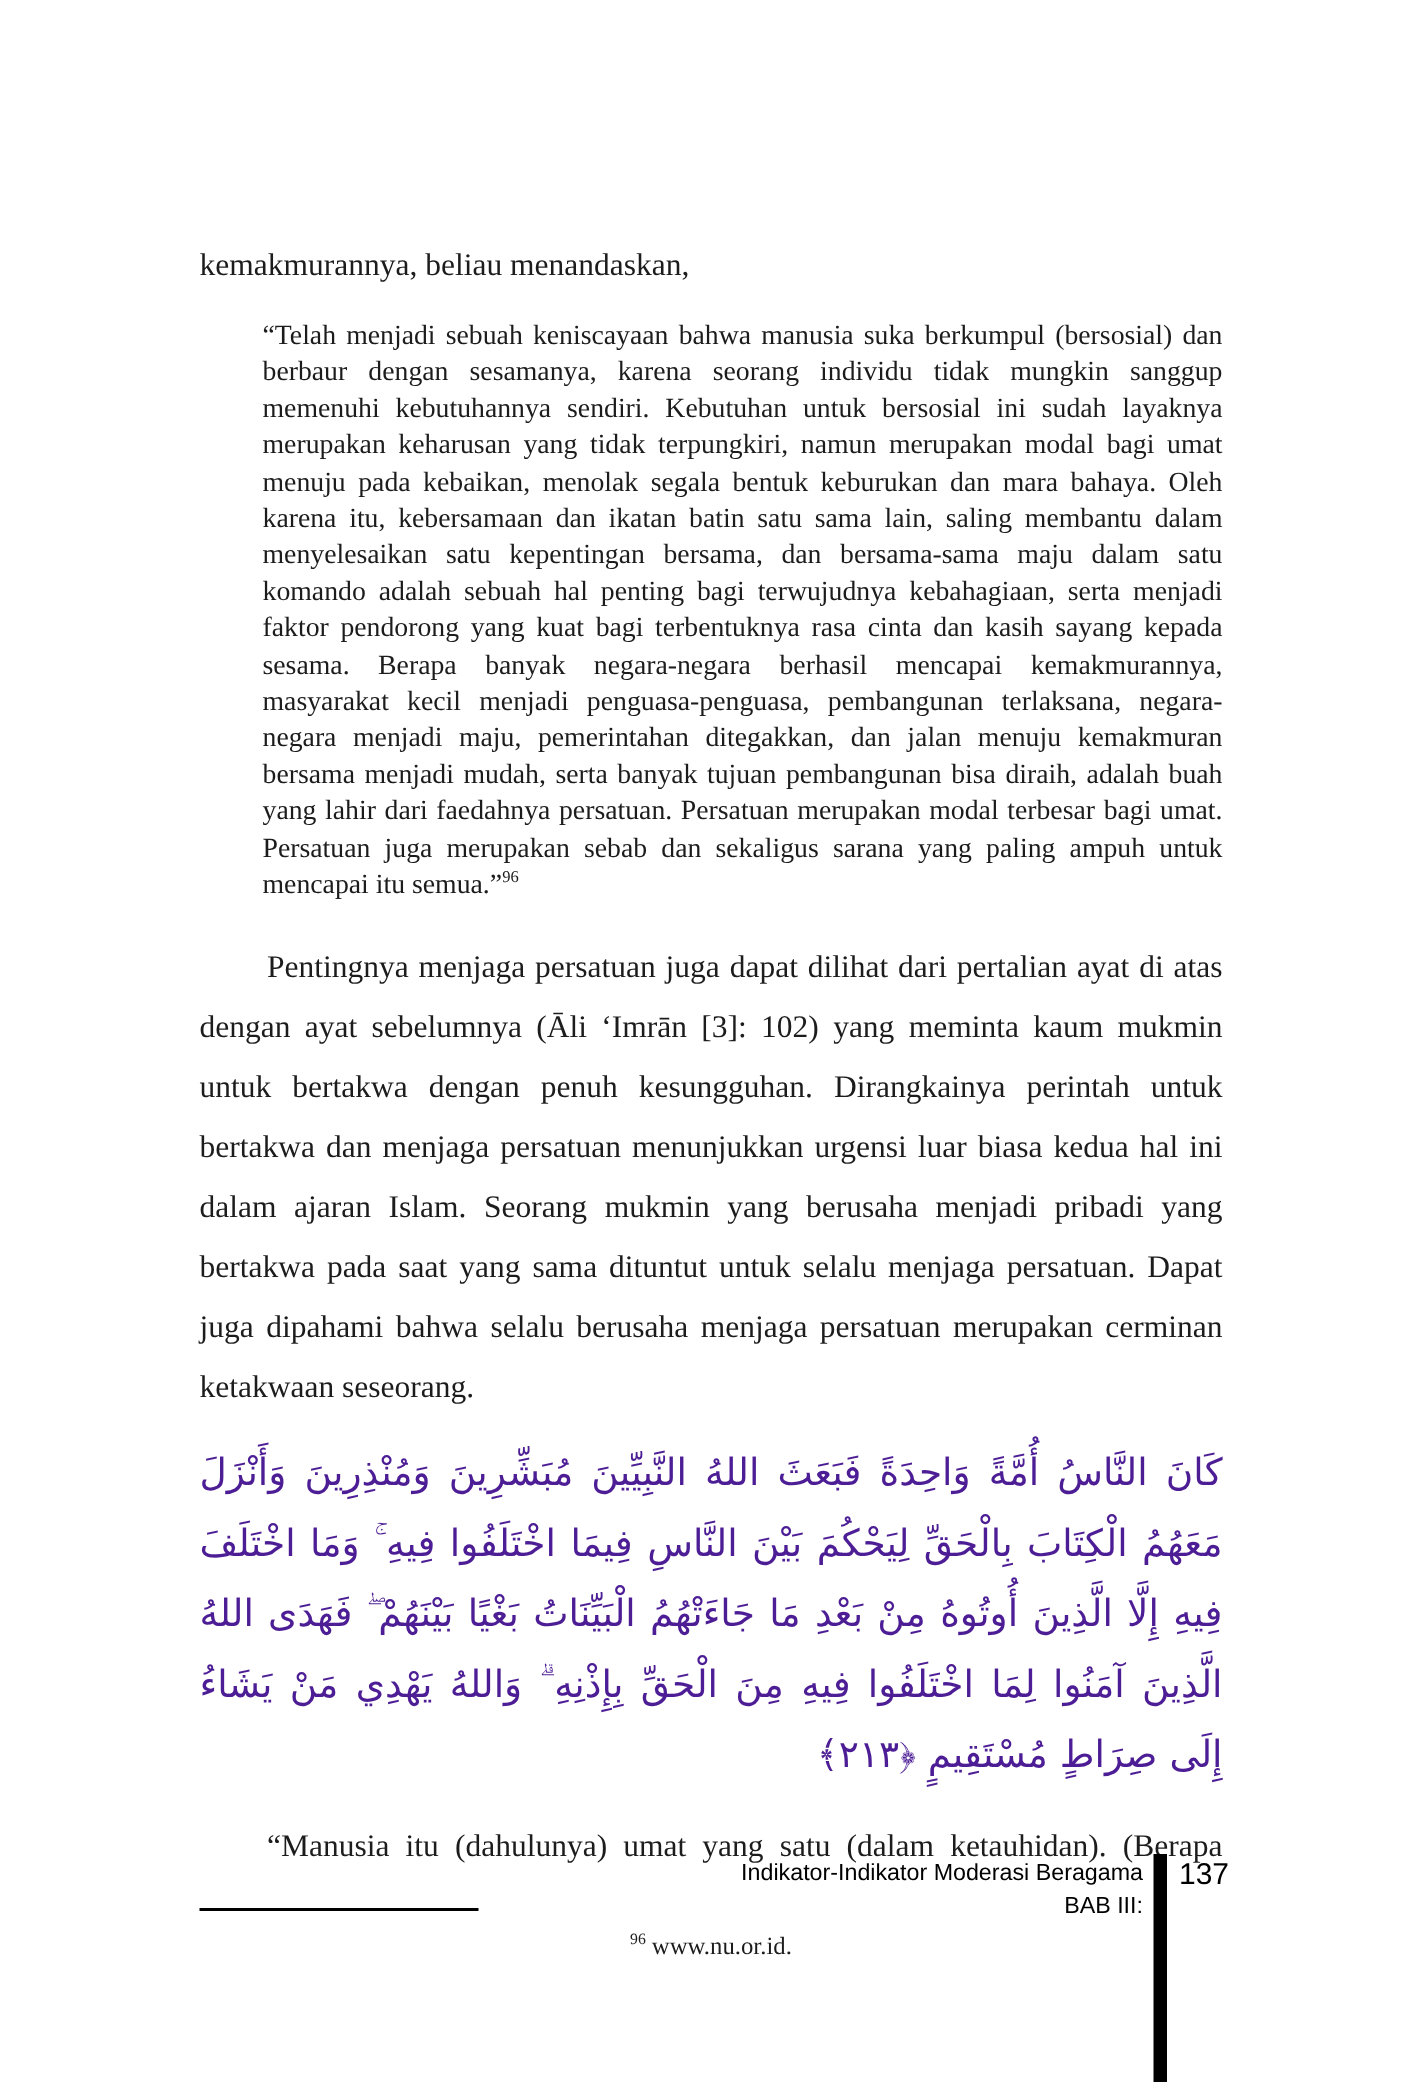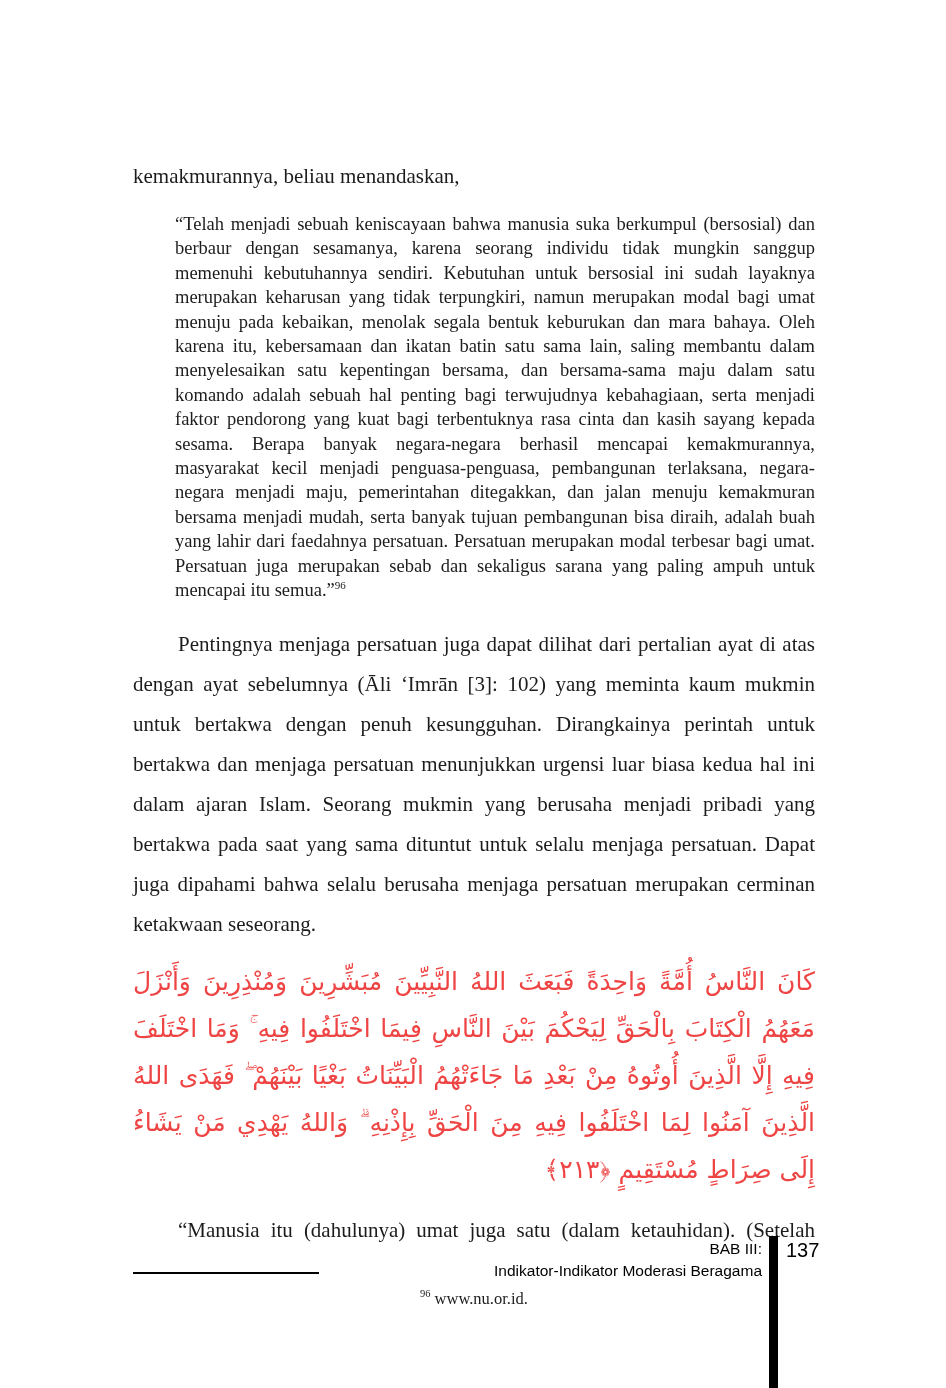--- a/index.html
+++ b/index.html
@@ -46,21 +46,21 @@
     padding-top: 0;
   }
   .arabic {
     direction: rtl;
     unicode-bidi: embed;
     margin-top: 14px;
     font-size: 25px;
     line-height: 47px;
     text-align: justify;
     font-family: "DejaVu Sans", sans-serif;
-    color: #ef4444;
+    color: #4c1d95;
   }
   .translation {
     margin-top: 22px;
     font-size: 21px;
     line-height: 30px;
     text-indent: 45px;
     text-align: justify;
     text-align-last: justify;
   }
   .footnote-rule {
@@ -116,30 +116,30 @@
 
     <p class="lead-in">kemakmurannya, beliau menandaskan,</p>
 
     <div class="block-quote"><span>“Telah menjadi sebuah keniscayaan bahwa manusia suka berkumpul (bersosial) dan berbaur dengan sesamanya, karena seorang individu tidak mungkin sanggup memenuhi kebutuhannya sendiri. Kebutuhan untuk bersosial ini sudah layaknya merupakan keharusan yang tidak terpungkiri, namun merupakan modal bagi umat menuju pada kebaikan, menolak segala bentuk keburukan dan mara bahaya. Oleh karena itu, kebersamaan dan ikatan batin satu sama lain, saling membantu dalam menyelesaikan satu kepentingan bersama, dan bersama-sama maju dalam satu komando adalah sebuah hal penting bagi terwujudnya kebahagiaan, serta menjadi faktor pendorong yang kuat bagi terbentuknya rasa cinta dan kasih sayang kepada sesama. Berapa banyak negara-negara berhasil mencapai kemakmurannya, masyarakat kecil menjadi penguasa-penguasa, pembangunan terlaksana, negara-negara menjadi maju, pemerintahan ditegakkan, dan jalan menuju kemakmuran bersama menjadi mudah, serta banyak tujuan pembangunan bisa diraih, adalah buah yang lahir dari faedahnya persatuan. Persatuan merupakan modal terbesar bagi umat. Persatuan juga merupakan sebab dan sekaligus sarana yang paling ampuh untuk mencapai itu semua.”</span><sup>96</sup></div>
 
     <p class="para">Pentingnya menjaga persatuan juga dapat dilihat dari pertalian ayat di atas dengan ayat sebelumnya (Āli ‘Imrān [3]: 102) yang meminta kaum mukmin untuk bertakwa dengan penuh kesungguhan. Dirangkainya perintah untuk bertakwa dan menjaga persatuan menunjukkan urgensi luar biasa kedua hal ini dalam ajaran Islam. Seorang mukmin yang berusaha menjadi pribadi yang bertakwa pada saat yang sama dituntut untuk selalu menjaga persatuan. Dapat juga dipahami bahwa selalu berusaha menjaga persatuan merupakan cerminan ketakwaan seseorang.</p>
 
 
     <div class="arabic" lang="ar" dir="rtl">كَانَ النَّاسُ أُمَّةً وَاحِدَةً فَبَعَثَ اللهُ النَّبِيِّينَ مُبَشِّرِينَ وَمُنْذِرِينَ وَأَنْزَلَ مَعَهُمُ الْكِتَابَ بِالْحَقِّ لِيَحْكُمَ بَيْنَ النَّاسِ فِيمَا اخْتَلَفُوا فِيهِ ۚ وَمَا اخْتَلَفَ فِيهِ إِلَّا الَّذِينَ أُوتُوهُ مِنْ بَعْدِ مَا جَاءَتْهُمُ الْبَيِّنَاتُ بَغْيًا بَيْنَهُمْ ۖ فَهَدَى اللهُ الَّذِينَ آمَنُوا لِمَا اخْتَلَفُوا فِيهِ مِنَ الْحَقِّ بِإِذْنِهِ ۗ وَاللهُ يَهْدِي مَنْ يَشَاءُ إِلَى صِرَاطٍ مُسْتَقِيمٍ ﴿٢١٣﴾</div>
 
-    <p class="translation">“Manusia itu (dahulunya) umat juga satu (dalam ketauhidan). (Setelah</p>
+    <p class="translation">“Manusia itu (dahulunya) umat yang satu (dalam ketauhidan). (Berapa</p>
 
     <div class="footnote-rule"></div>
 
     <p class="footnote"><sup>96</sup><span>www.nu.or.id.</span></p>
 
   </div>
 
   <div class="footer-text">
+    <div>Indikator-Indikator Moderasi Beragama</div>
     <div>BAB III:</div>
-    <div>Indikator-Indikator Moderasi Beragama</div>
   </div>
 
   <div class="footer-bar"></div>
 
   <div class="page-number">137</div>
 
 </div>
 
 </body></html>

